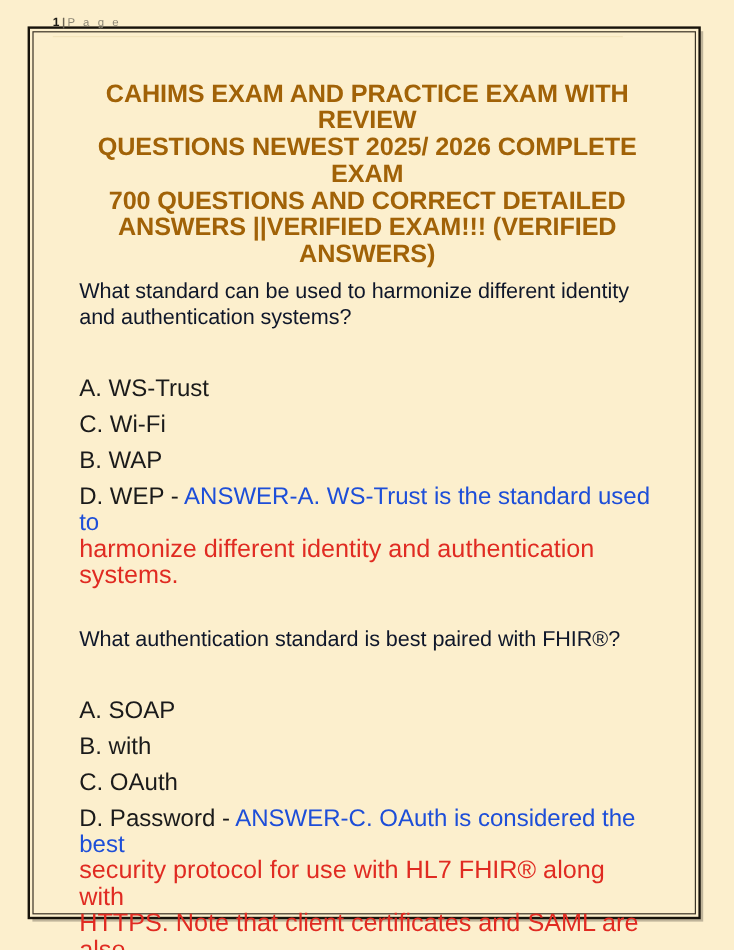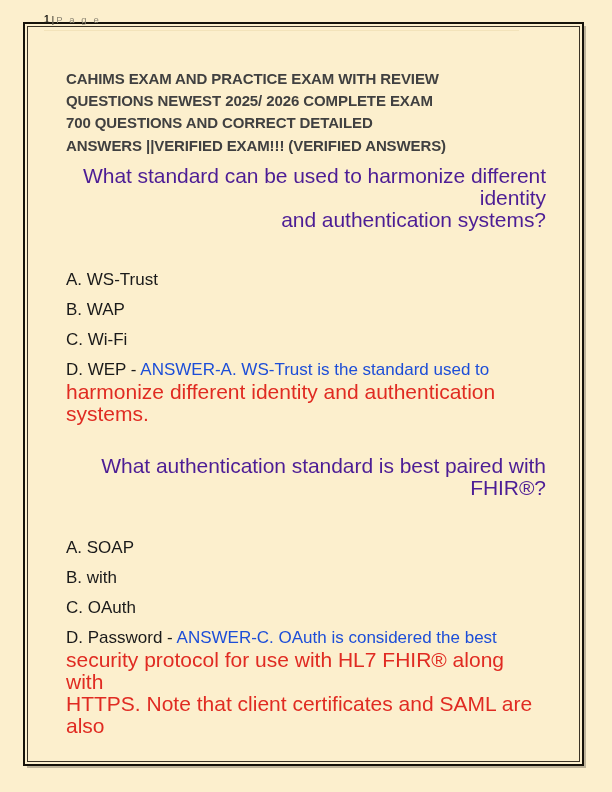--- a/index.html
+++ b/index.html
@@ -85,43 +85,42 @@
 
   
   .content {
     position: absolute;
     left: 66px;
     top: 68px;
     width: 480px;
   }
 
   .doc-title {
-    color: #404040;
+    color: #a16207;
     font-weight: bold;
-    font-size: 15px;
+    font-size: 21px;
     line-height: 22.2px;
-    text-align: left;
+    text-align: center;
     margin: 0 0 8px 0;
     letter-spacing: -0.1px;
   }
 
   p.body-line {
     margin: 0;
-    color: #4c1d95;
-    font-size: 21px;
+    color: #0f172a;
+    font-size: 18px;
     line-height: 22px;
     letter-spacing: -0.05px;
-    text-align: right;
   }
 
   p.option {
     margin: 0;
     padding-top: 8px;
     color: #1a1a1a;
-    font-size: 17px;
+    font-size: 20px;
     line-height: 22px;
   }
 
   .spacer-para {
     height: 30px;
   }
 
   .answer {
     color: #1d4ed8;
   }
@@ -155,22 +154,22 @@
       <div>ANSWERS ||VERIFIED EXAM!!! (VERIFIED ANSWERS)</div>
     </div>
 
     <div>
       <p class="body-line">What standard can be used to harmonize different identity</p>
       <p class="body-line">and authentication systems?</p>
 
       <div class="spacer-para"></div>
 
       <p class="option">A. WS-Trust</p>
+      <p class="option">C. Wi-Fi</p>
       <p class="option">B. WAP</p>
-      <p class="option">C. Wi-Fi</p>
 
       <p class="option"><span>D. WEP - </span><span class="answer">ANSWER-A. WS-Trust is the standard used to</span></p>
       <p class="answer-cont">harmonize different identity and authentication systems.</p>
     </div>
 
     <div class="spacer-para"></div>
 
     <div>
       <p class="body-line">What authentication standard is best paired with FHIR®?</p>
 

